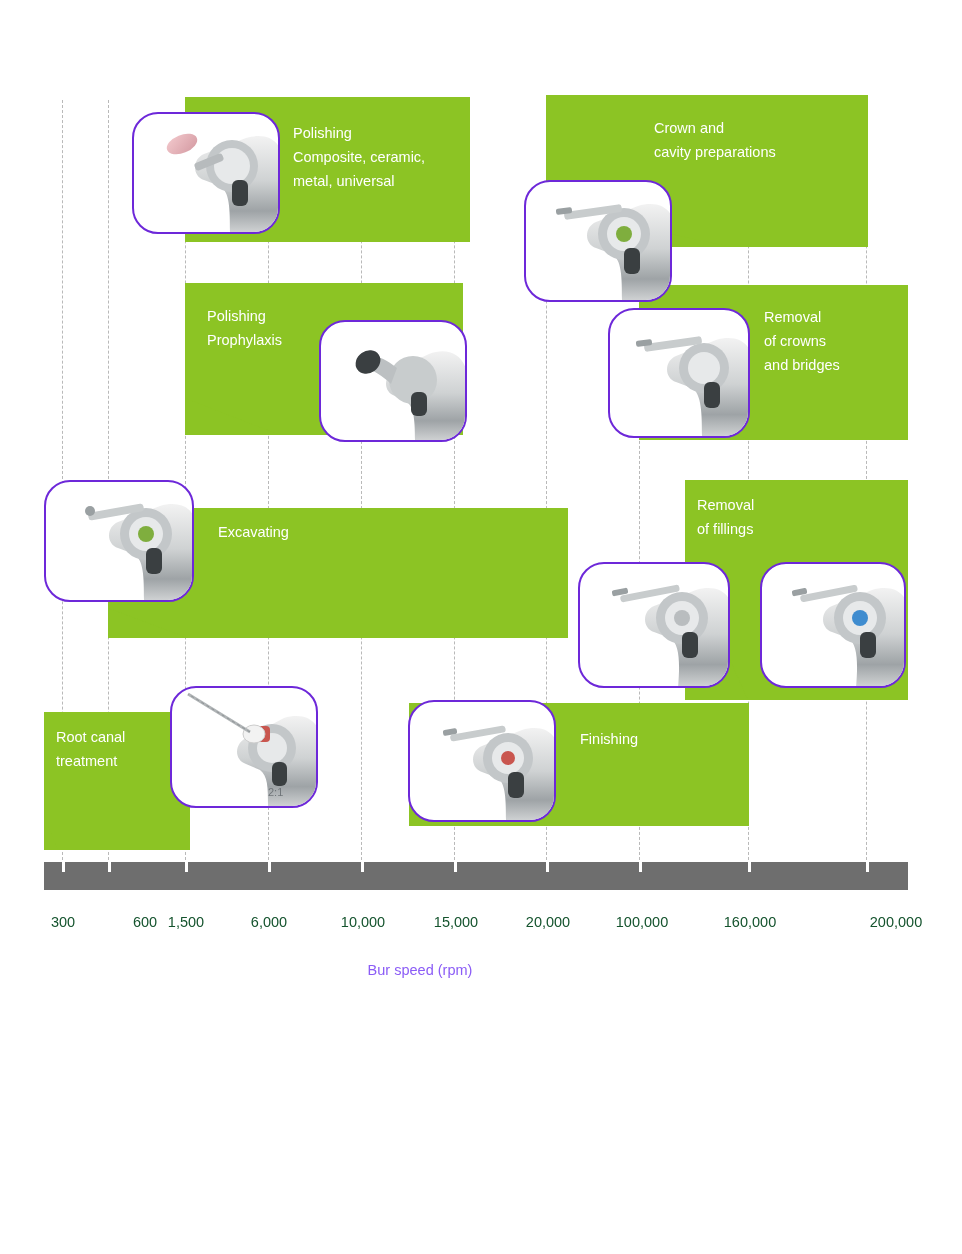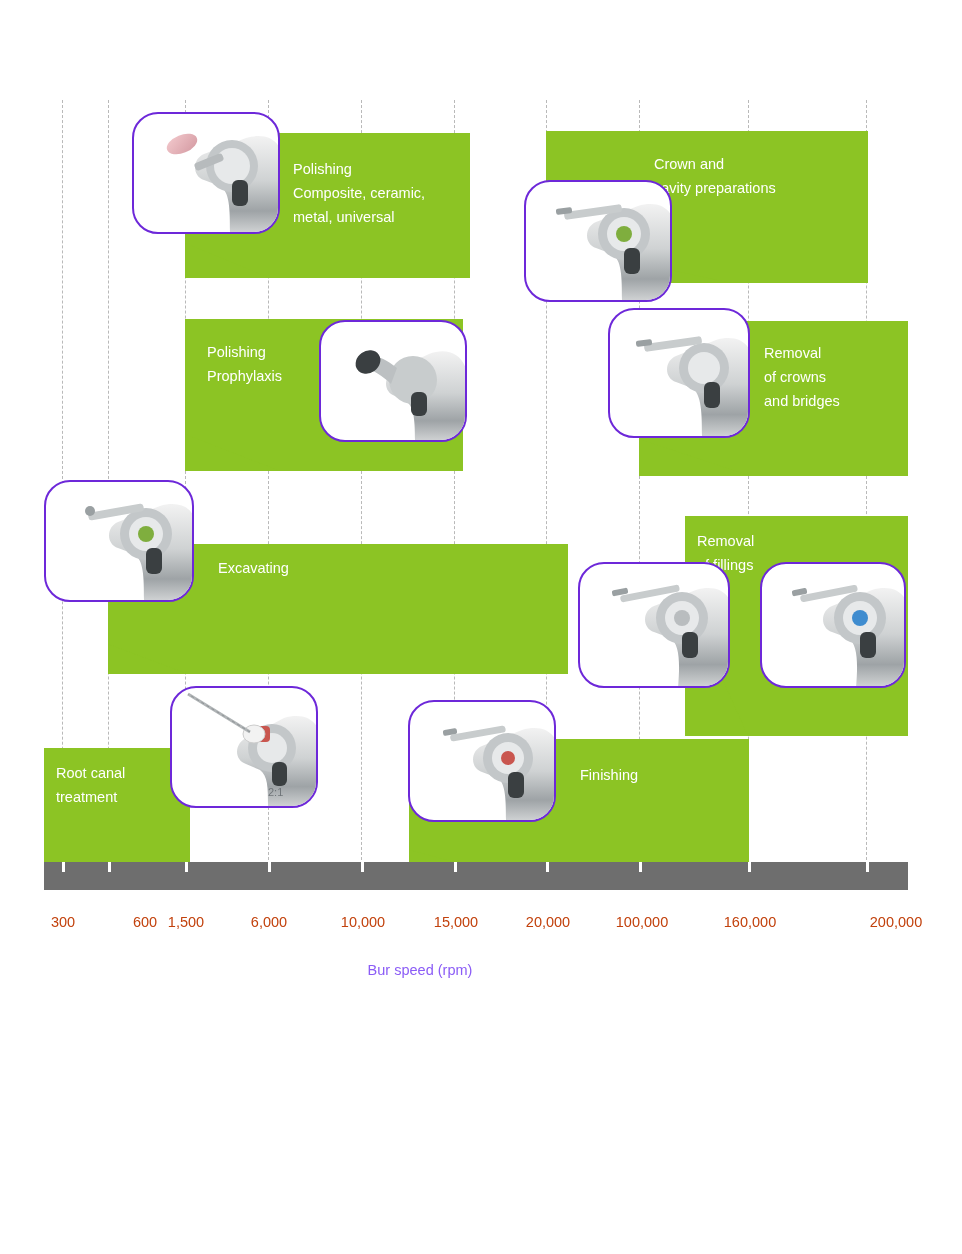--- a/index.html
+++ b/index.html
@@ -26,21 +26,20 @@
     border-left: 1px dashed #b9b9b9;
     top: 100px;
     height: 760px;
   }
   .band {
     position: absolute;
     color: #ffffff;
     font-size: 14.5px;
     line-height: 24px;
     box-sizing: border-box;
-    margin-top: 36px;
   }
   .band .band-shape {
     position: absolute;
     left: 0; top: 0;
     width: 100%;
     height: 100%;
     background: #8cc424;
   }
   .band .band-label {
     position: absolute;
@@ -59,21 +58,21 @@
     position: absolute;
     top: 862px;
     width: 3px;
     height: 10px;
     background: #ffffff;
   }
   .ticklabel {
     position: absolute;
     top: 914px;
     font-size: 14.5px;
-    color: #c2410c;
+    color: #14532d;
     transform: translateX(-50%);
     white-space: nowrap;
   }
   .axistitle {
     position: absolute;
     top: 962px;
     left: 0;
     width: 840px;
     text-align: center;
     font-size: 14.5px;
@@ -157,21 +156,21 @@
   </div>
 
   <div class="band" style="left:44px; top:712px; width:146px; height:138px;">
     <svg class="band-shape" viewBox="0 0 146 138" preserveAspectRatio="none">
       <polygon points="0,0 146,0 146,138 14,138 0,104" fill="#8cc424"></polygon>
     </svg>
     <div class="band-label" style="left:12px; top:13px;">Root canal
 treatment</div>
   </div>
 
-  <div class="band" style="left:409px; top:703px; width:340px; height:148px;">
+  <div class="band" style="left:409px; top:703px; width:340px; height:123px;">
     <svg class="band-shape" viewBox="0 0 340 147" preserveAspectRatio="none">
       <polygon points="0,0 340,0 340,147 138,147 0,110" fill="#8cc424"></polygon>
     </svg>
     <div class="band-label" style="left:171px; top:24px;">Finishing</div>
   </div>
 
   <div class="hp" style="left:132px; top:112px; width:148px; height:122px;">
     <svg width="148" height="122" viewBox="0 0 148 122">
       <defs>
         <linearGradient id="g1" x1="0" y1="0" x2="0" y2="1">

